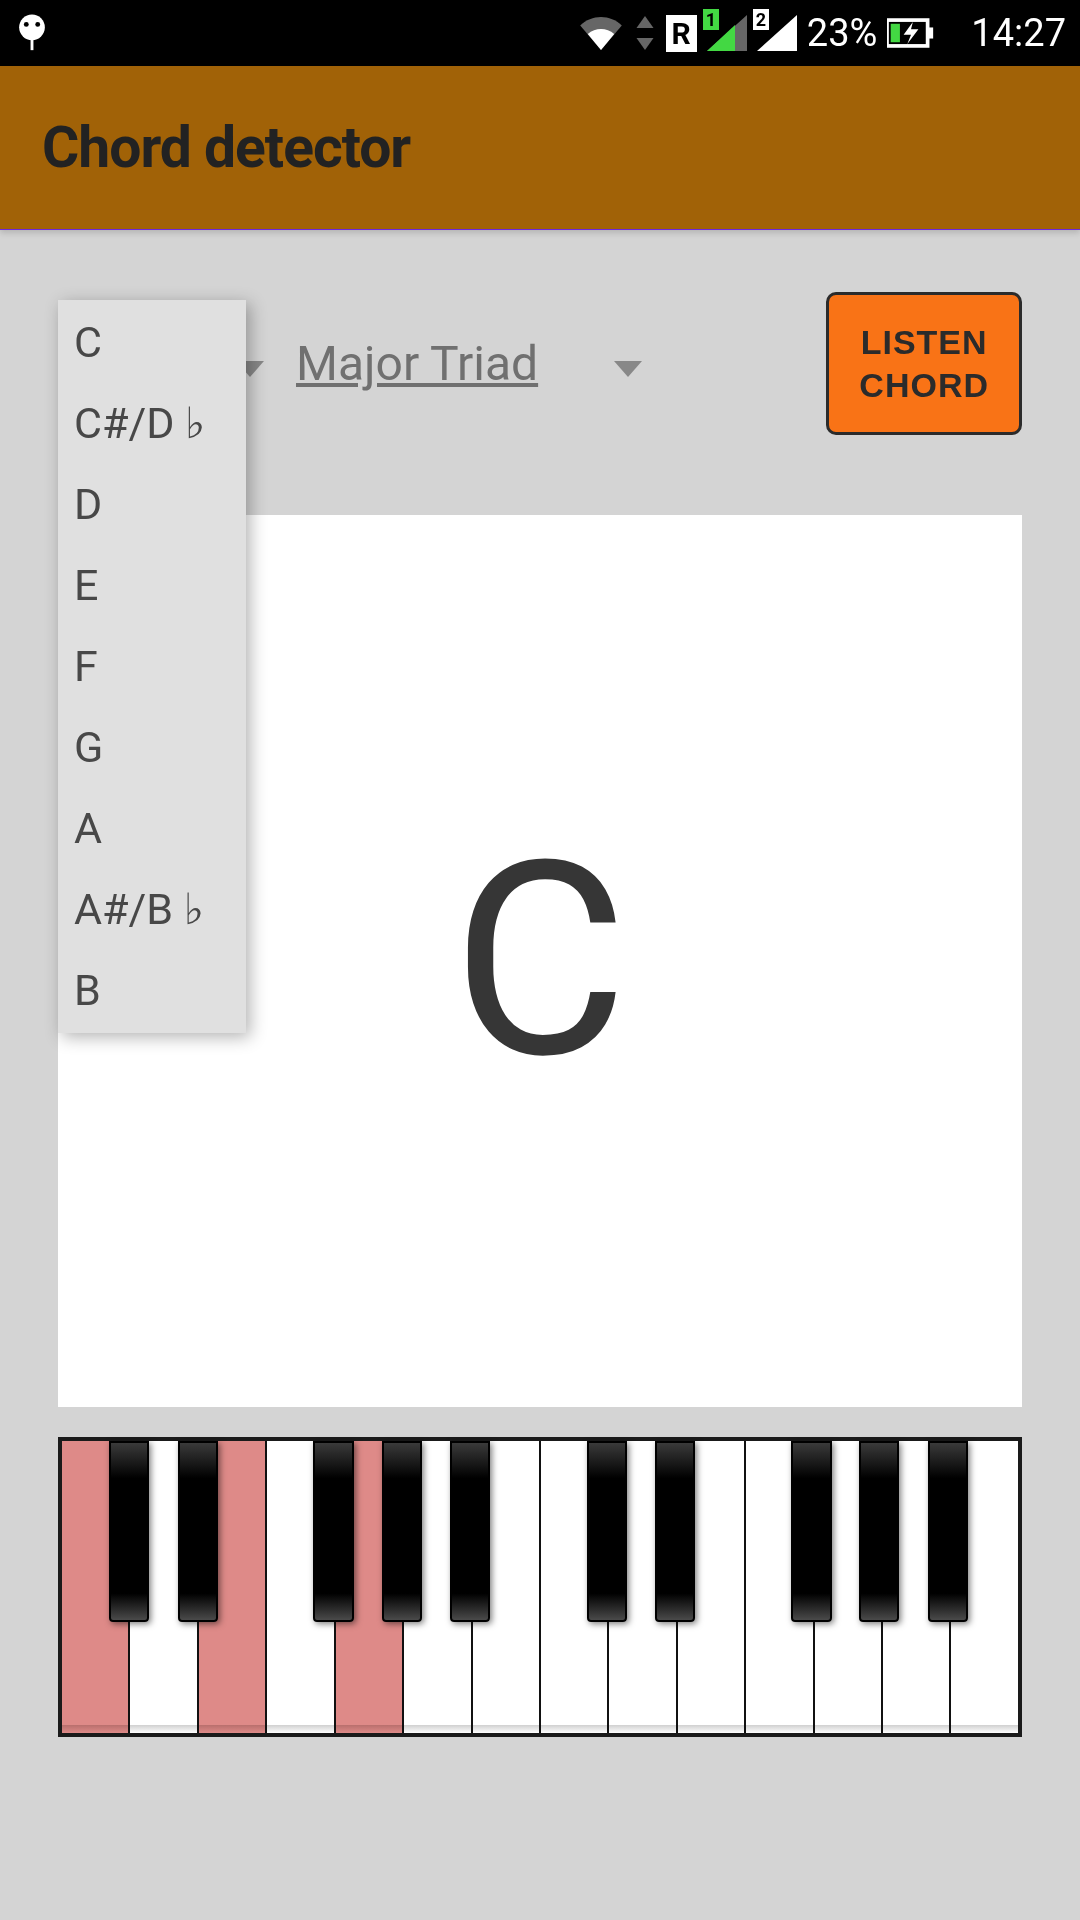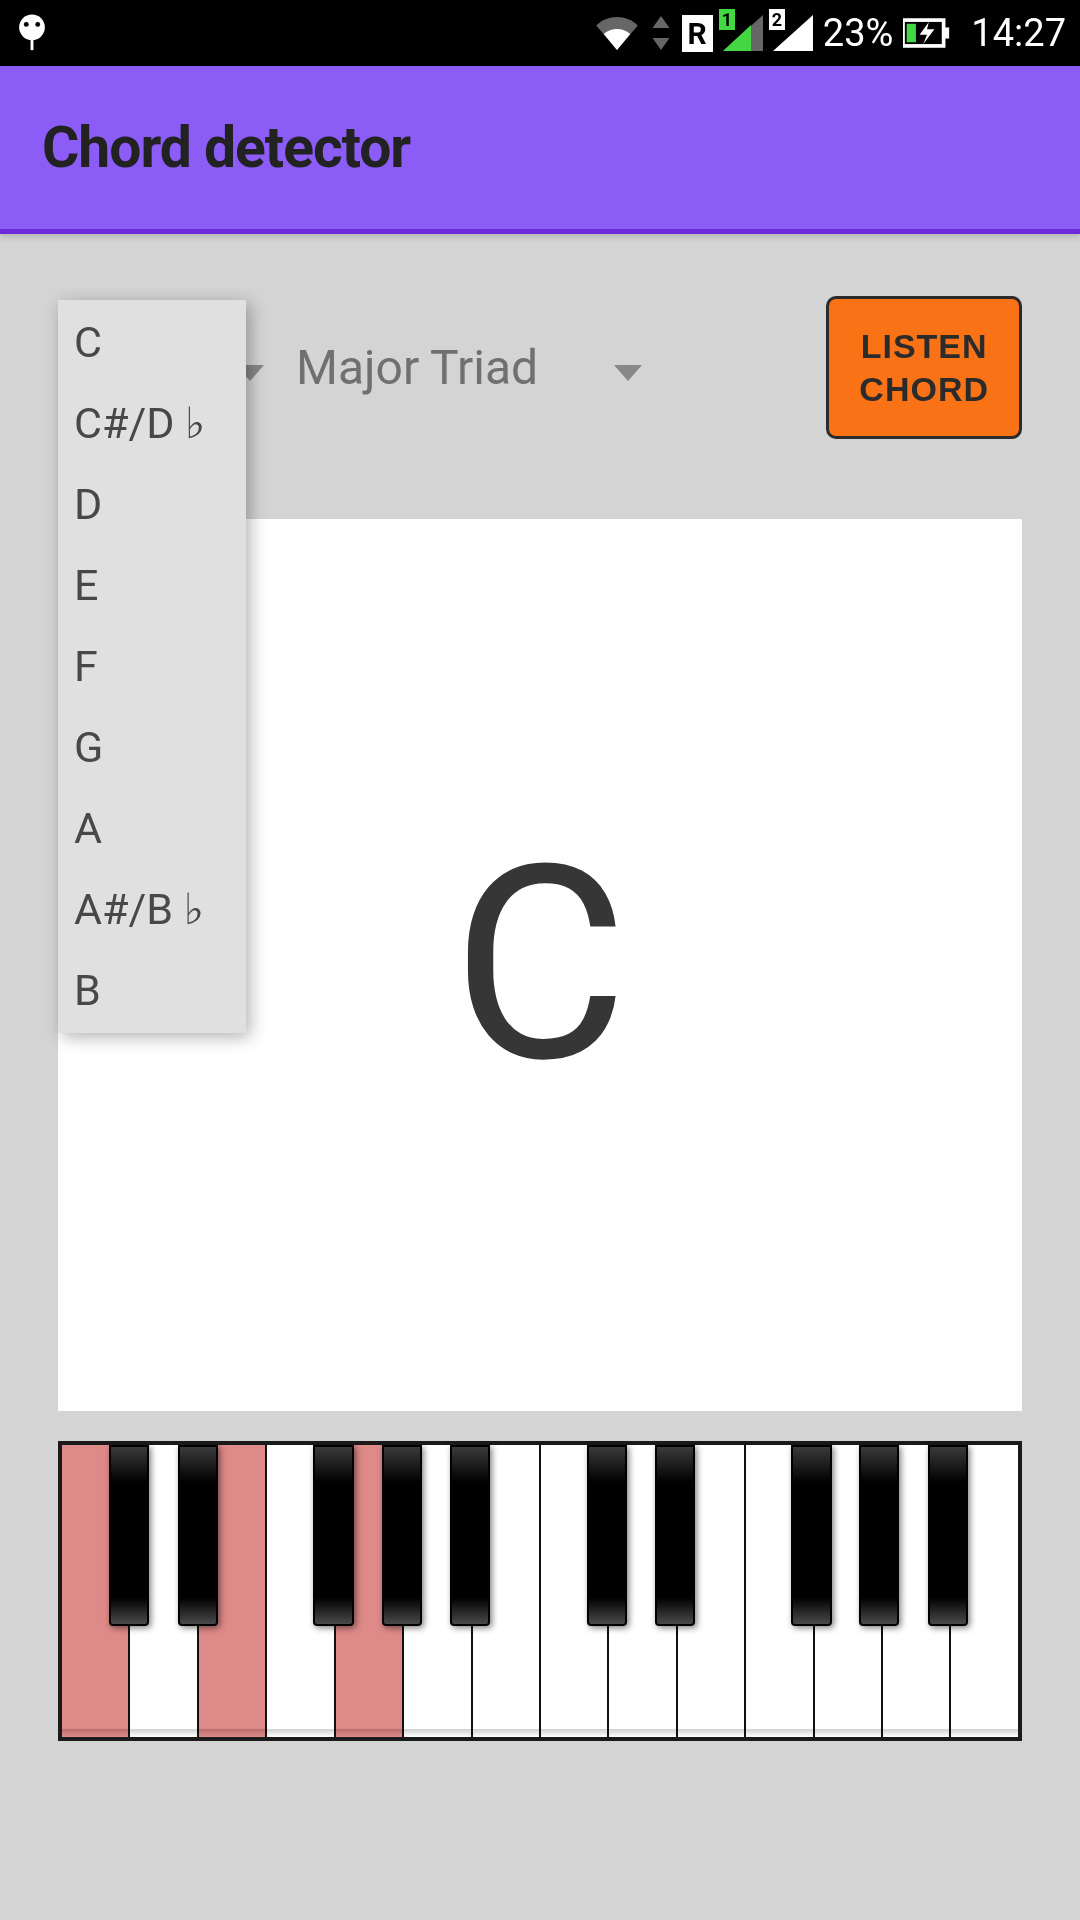--- a/index.html
+++ b/index.html
@@ -4,31 +4,31 @@
 <style>
   * { box-sizing: border-box; margin: 0; padding: 0; }
   html, body { width: 1080px; height: 1920px; font-family: Roboto, "Helvetica Neue", Arial, sans-serif; background: #d4d4d4; overflow: hidden; }
   
   
   .status-bar { background: #000; color: #fff; height: 66px; display: flex; align-items: center; padding: 0 14px; font-size: 38px; }
   .status-left { display: flex; align-items: center; }
   .status-right { margin-left: auto; display: flex; align-items: center; gap: 10px; }
   .status-icon { display: inline-flex; align-items: center; }
   .battery-pct { font-weight: 400; }
-  .clock { font-weight: 400; margin-left: 10px; }
+  .clock { font-weight: 400; margin-left: 26px; }
   
   
-  .app-bar { background: #8b5cf6; padding: 48px 42px; border-bottom: 5px solid #6d28d9; box-shadow: 0 3px 6px rgba(0,0,0,0.15); }
+  .app-bar { background: #a16207; padding: 48px 42px; border-bottom: 1px solid #6d28d9; box-shadow: 0 3px 6px rgba(0,0,0,0.15); }
   .app-title { font-size: 57px; font-weight: 700; color: #222; letter-spacing: -1px; }
   
   
   .controls { display: flex; align-items: center; gap: 18px; padding: 62px 58px 40px 58px; position: relative; }
   .spinner { flex: 0 0 auto; display: flex; align-items: center; gap: 10px; color: #707070; font-size: 48px; padding-right: 14px; }
   .spinner.root-spinner { width: 220px; }
-  .spinner.type-spinner { width: 360px; }
+  .spinner.type-spinner { width: 360px; text-decoration: underline; }
   .spinner-label { color: #707070; }
   .spinner-caret { width: 0; height: 0; border-left: 14px solid transparent; border-right: 14px solid transparent; border-top: 16px solid #888; margin-top: 10px; }
   
   .listen-btn { margin-left: auto; background: #f97316; border: 3px solid #2b2b2b; border-radius: 10px; padding: 26px 30px; font-size: 34px; font-weight: 700; color: #2b2b2b; text-align: center; line-height: 1.25; letter-spacing: 1px; }
   
   
   .chord-display { background: #fff; margin: 40px 58px 0 58px; height: 892px; display: flex; align-items: center; justify-content: center; }
   .chord-letter { font-size: 270px; font-weight: 400; color: #363636; line-height: 1; }
   
   

